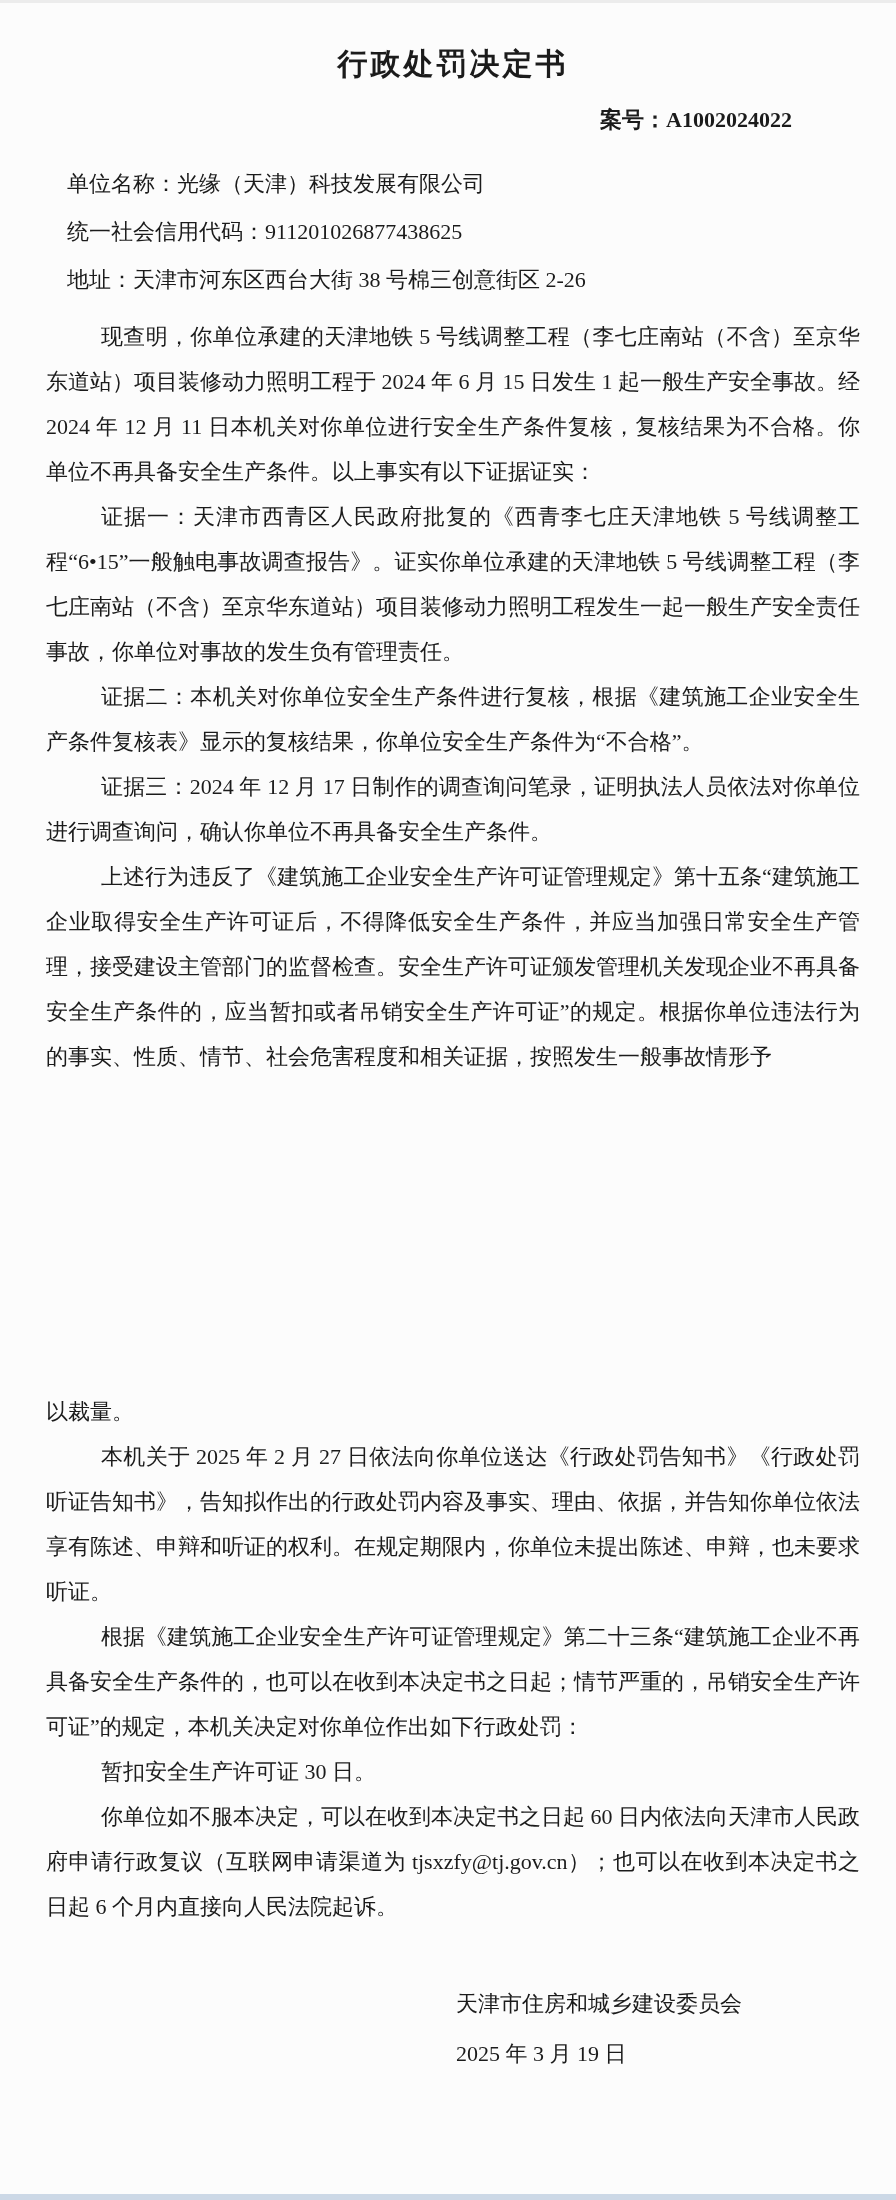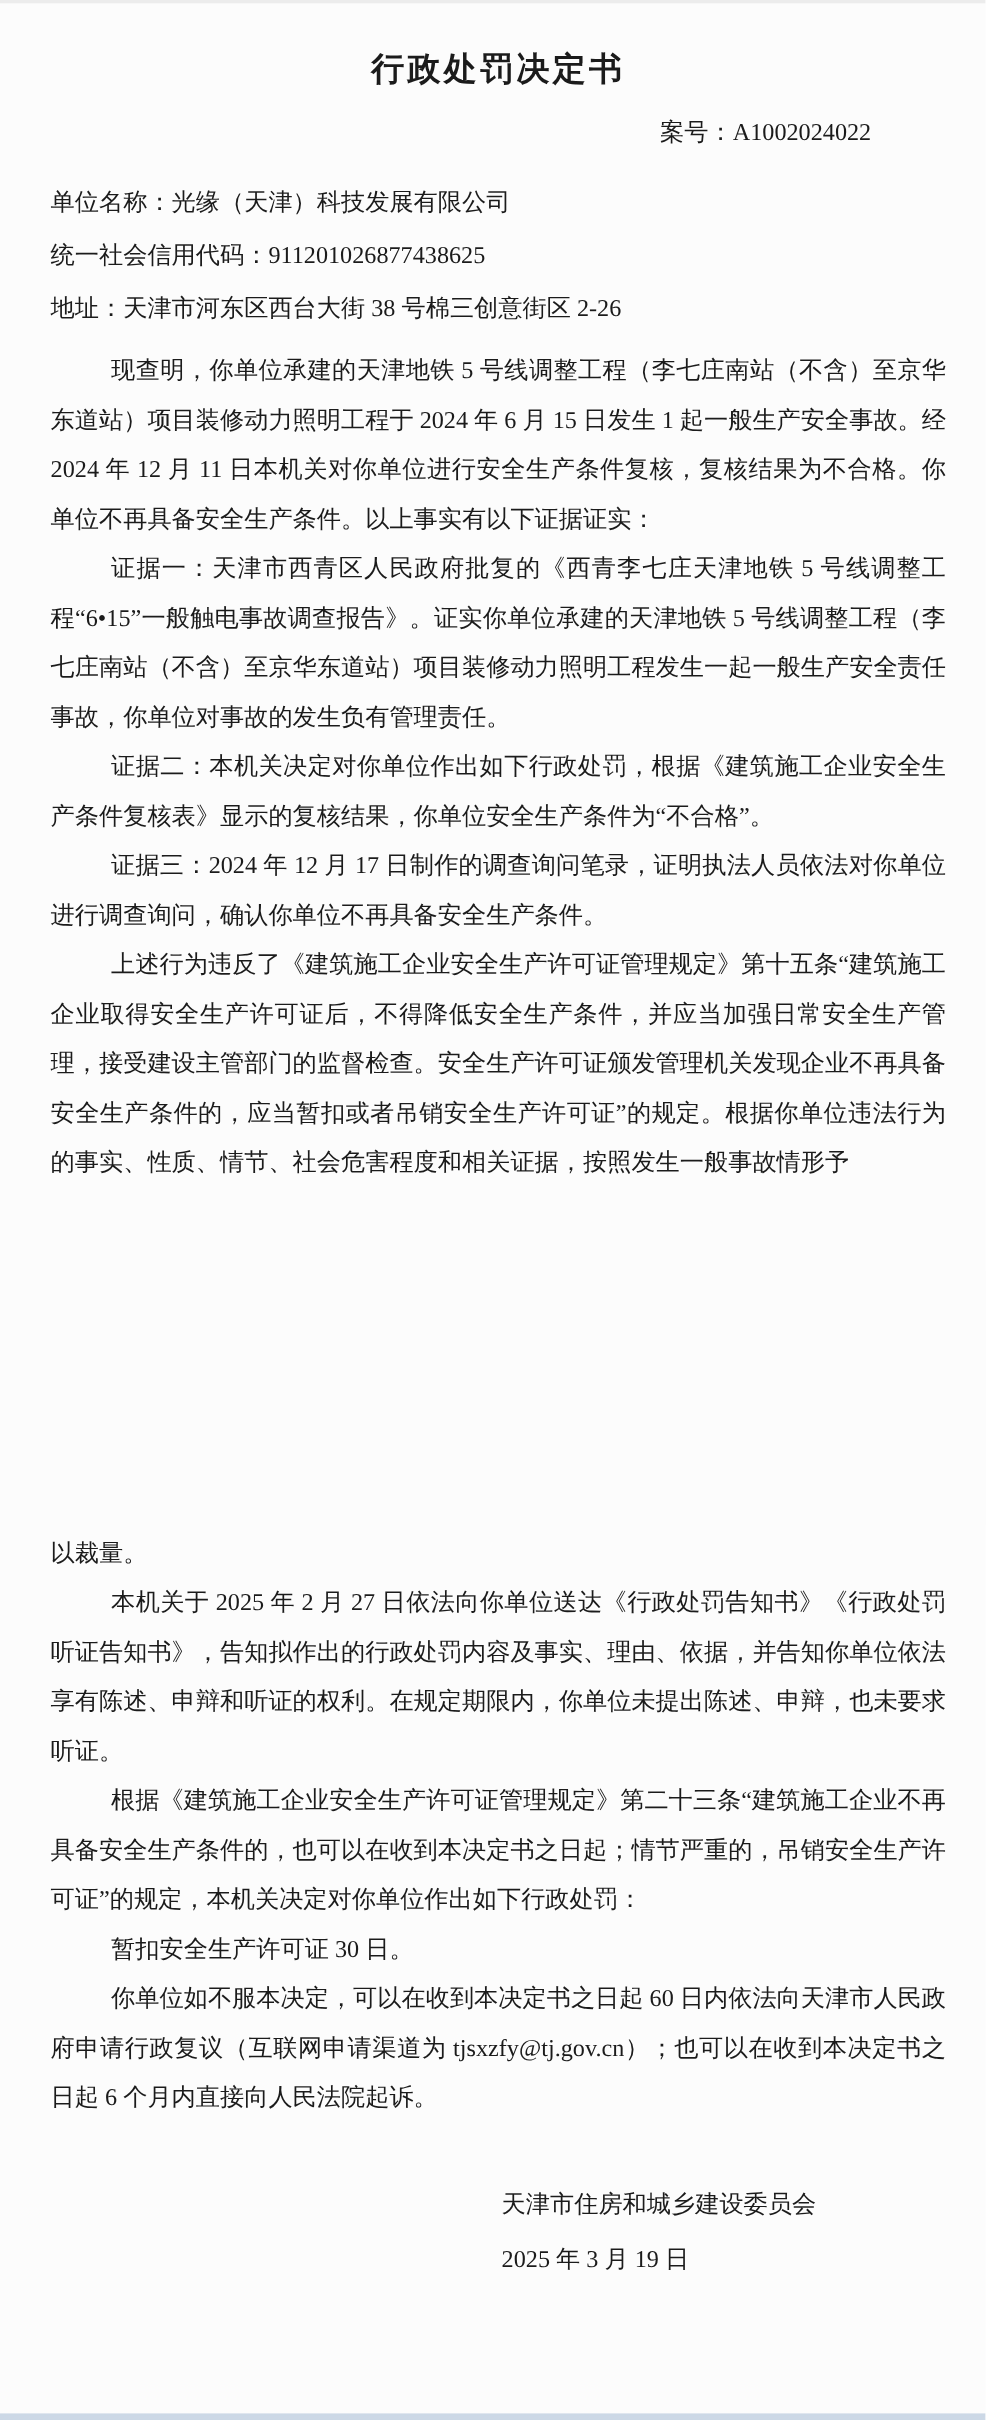--- a/index.html
+++ b/index.html
@@ -36,24 +36,25 @@
     line-height: 40px;
   }
 
   .case-line {
     margin-top: 20px;
     text-align: right;
     padding-right: 68px;
     font-size: 22px;
     line-height: 32px;
     white-space: nowrap;
+    font-weight: bold;
   }
 
   .info-block { margin-top: 24px; font-size: 22px; }
-  .info-row { line-height: 48px; white-space: nowrap; }
+  .info-row { line-height: 48px; white-space: nowrap; margin-left: 21px; }
 
   .doc-body { margin-top: 10px; font-size: 22px; }
   .doc-body p {
     margin: 0;
     line-height: 45px;
     text-align: justify;
   }
   .doc-body p.indent { text-indent: 2.5em; }
   .page-break-gap { height: 310px; }
 
@@ -83,21 +84,21 @@
 
   <div class="info-row"><span>单位名称：</span><span>光缘（天津）科技发展有限公司</span></div>
       <div class="info-row"><span>统一社会信用代码：</span><span>911201026877438625</span></div>
       <div class="info-row"><span>地址：</span><span>天津市河东区西台大街 38 号棉三创意街区 2-26</span></div>
     </div>
 
   <div class="doc-body" id="body-container">
 
       <p class="indent">现查明，你单位承建的天津地铁 5 号线调整工程（李七庄南站（不含）至京华东道站）项目装修动力照明工程于 2024 年 6 月 15 日发生 1 起一般生产安全事故。经 2024 年 12 月 11 日本机关对你单位进行安全生产条件复核，复核结果为不合格。你单位不再具备安全生产条件。以上事实有以下证据证实：</p>
       <p class="indent">证据一：天津市西青区人民政府批复的《西青李七庄天津地铁 5 号线调整工程“6•15”一般触电事故调查报告》。证实你单位承建的天津地铁 5 号线调整工程（李七庄南站（不含）至京华东道站）项目装修动力照明工程发生一起一般生产安全责任事故，你单位对事故的发生负有管理责任。</p>
-      <p class="indent">证据二：本机关决定对你单位作出如下行政处罚，根据《建筑施工企业安全生产条件复核表》显示的复核结果，你单位安全生产条件为“不合格”。</p>
+      <p class="indent">证据二：本机关对你单位安全生产条件进行复核，根据《建筑施工企业安全生产条件复核表》显示的复核结果，你单位安全生产条件为“不合格”。</p>
       <p class="indent">证据三：2024 年 12 月 17 日制作的调查询问笔录，证明执法人员依法对你单位进行调查询问，确认你单位不再具备安全生产条件。</p>
       <p class="indent">上述行为违反了《建筑施工企业安全生产许可证管理规定》第十五条“建筑施工企业取得安全生产许可证后，不得降低安全生产条件，并应当加强日常安全生产管理，接受建设主管部门的监督检查。安全生产许可证颁发管理机关发现企业不再具备安全生产条件的，应当暂扣或者吊销安全生产许可证”的规定。根据你单位违法行为的事实、性质、情节、社会危害程度和相关证据，按照发生一般事故情形予</p>
       <div class="page-break-gap"></div>
       <p class="">以裁量。</p>
       <p class="indent">本机关于 2025 年 2 月 27 日依法向你单位送达《行政处罚告知书》《行政处罚听证告知书》，告知拟作出的行政处罚内容及事实、理由、依据，并告知你单位依法享有陈述、申辩和听证的权利。在规定期限内，你单位未提出陈述、申辩，也未要求听证。</p>
       <p class="indent">根据《建筑施工企业安全生产许可证管理规定》第二十三条“建筑施工企业不再具备安全生产条件的，也可以在收到本决定书之日起；情节严重的，吊销安全生产许可证”的规定，本机关决定对你单位作出如下行政处罚：</p>
       <p class="indent">暂扣安全生产许可证 30 日。</p>
       <p class="indent">你单位如不服本决定，可以在收到本决定书之日起 60 日内依法向天津市人民政府申请行政复议（互联网申请渠道为 tjsxzfy@tj.gov.cn）；也可以在收到本决定书之日起 6 个月内直接向人民法院起诉。</p>
     </div>
 

